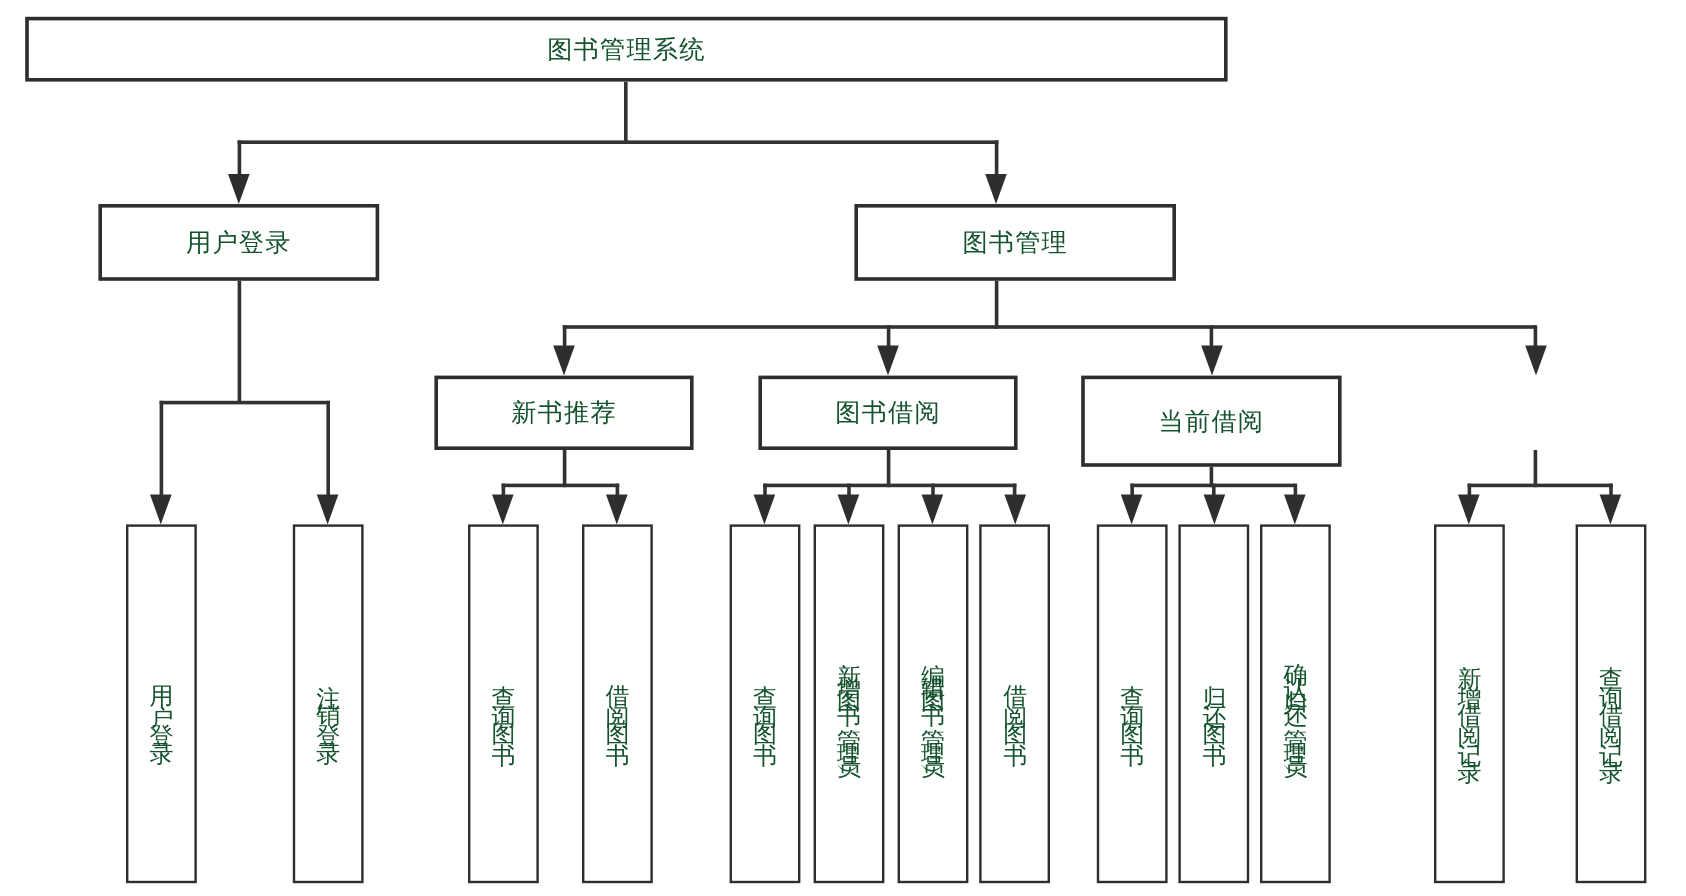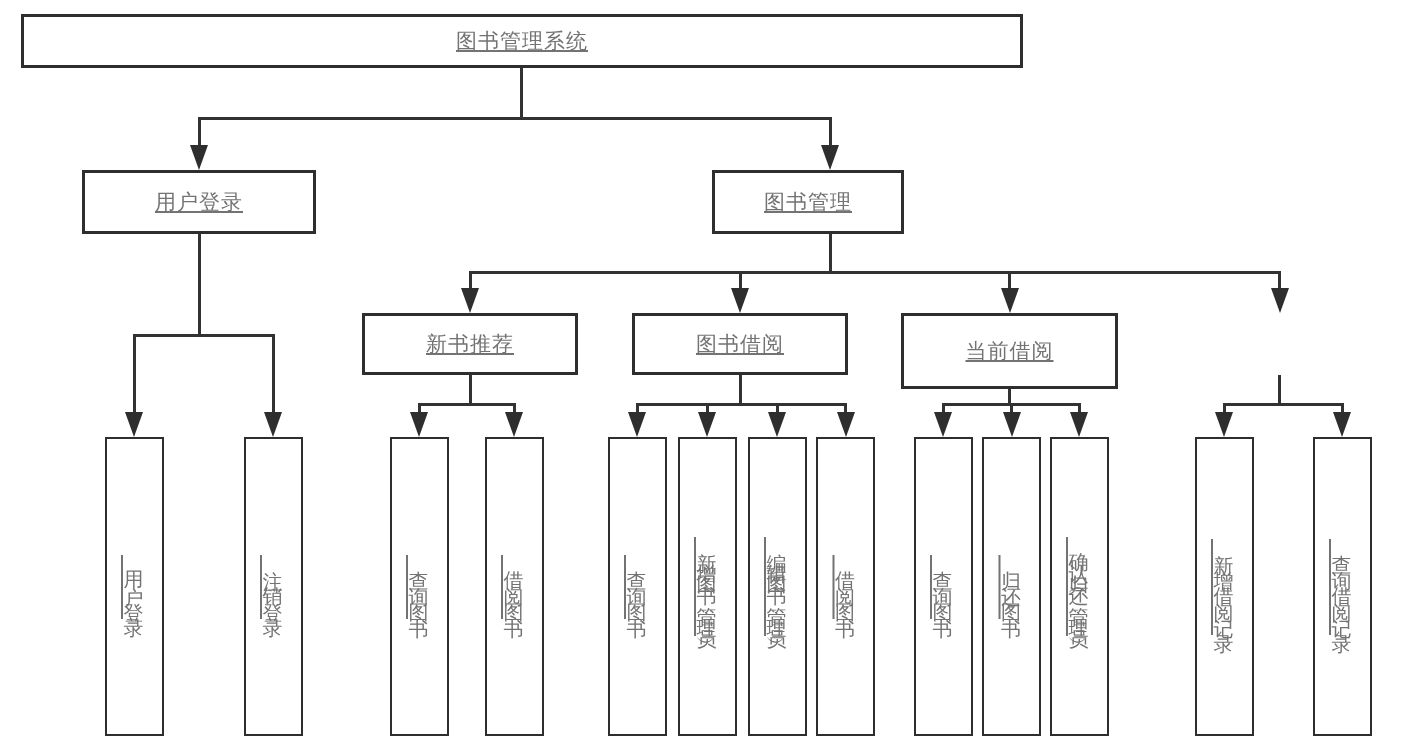--- a/index.html
+++ b/index.html
@@ -9,25 +9,24 @@
     background:#ffffff;
     font-family:"Liberation Sans","DejaVu Sans",sans-serif;
     overflow:hidden;
   }
   .box{
     position:absolute;
     background:#ffffff;
     border:3px solid #2e2e2e;
     box-sizing:border-box;
     display:flex;align-items:center;justify-content:center;
-    color:#737373;
+    color:#14532d;
     font-size:21px;
     letter-spacing:1px;
     z-index:2;
-    text-decoration:underline;
   }
   .leaf{
     border-width:2.5px;
     font-size:20px;
   }
   .leaf .vt{
     writing-mode:vertical-rl;
     text-orientation:mixed;
     letter-spacing:16px;
     line-height:1.0;
@@ -56,21 +55,21 @@
 
 <div id="canvas">
 
   <div class="box" style="left:21px;top:14px;width:1002px;height:54px;">
     <span>图书管理系统</span>
   </div>
 
   <div class="box" style="left:82px;top:170px;width:234px;height:64px;">
     <span>用户登录</span>
   </div>
-  <div class="box" style="left:712px;top:170px;width:192px;height:64px;">
+  <div class="box" style="left:712px;top:170px;width:268px;height:64px;">
     <span>图书管理</span>
   </div>
 
   <div class="box" style="left:362px;top:313px;width:216px;height:62px;">
     <span>新书推荐</span>
   </div>
   <div class="box" style="left:632px;top:313px;width:216px;height:62px;">
     <span>图书借阅</span>
   </div>
   <div class="box" style="left:901px;top:313px;width:217px;height:76px;">

